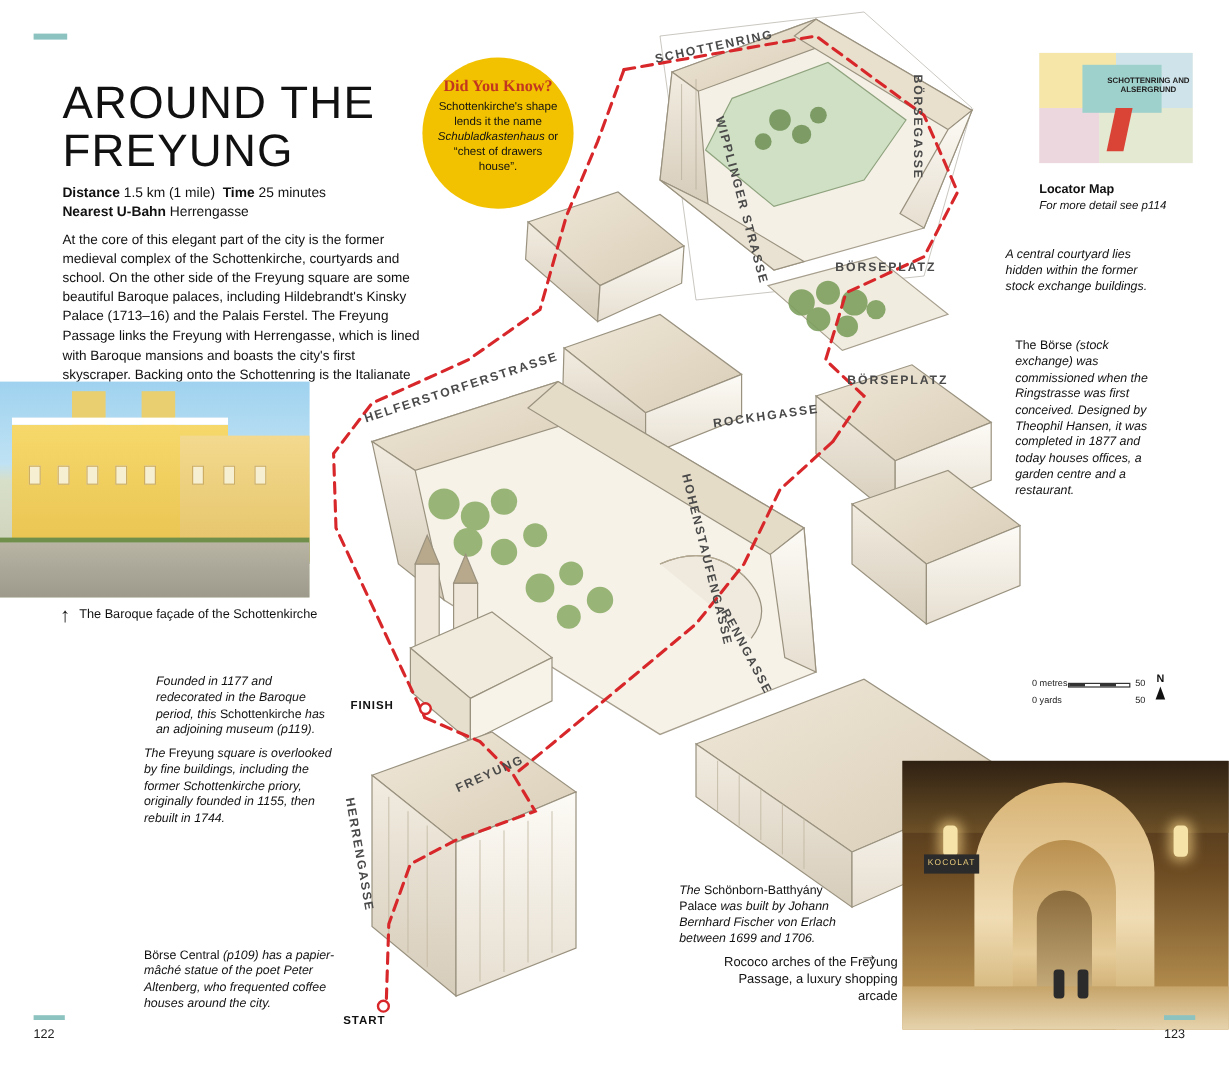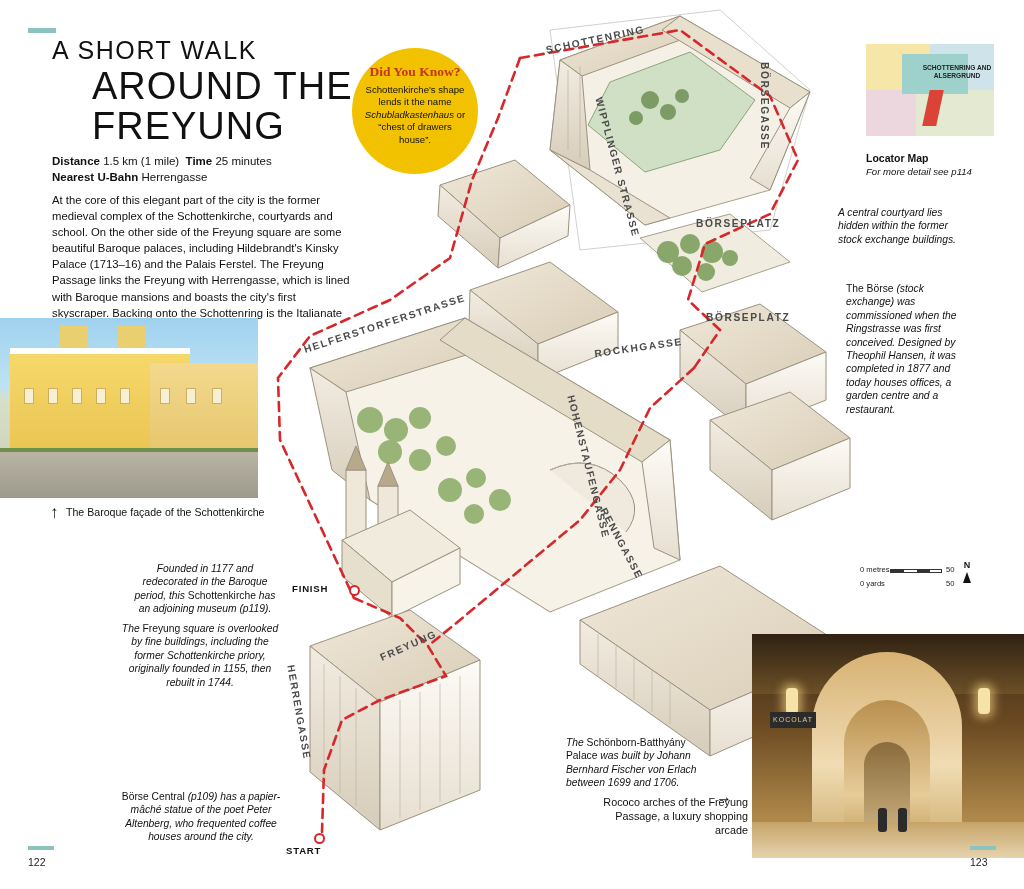--- a/index.html
+++ b/index.html
@@ -19,21 +19,21 @@
     position:absolute; left:28px; top:28px; width:28px; height:5px;
     background:#8cc3c0;
   }
   .kicker {
     position:absolute; left:52px; top:36px;
     font-size:25px; letter-spacing:1.6px; color:#111; font-weight:400;
   }
   .title {
     position:absolute; left:52px; top:66px; width:300px;
     font-size:38px; line-height:40px; letter-spacing:1px;
-    color:#111; font-weight:300;margin-left:40px;
+    color:#111; font-weight:300;
   }
   .meta {
     position:absolute; left:52px; top:153px; width:300px;
     font-size:11.5px; line-height:16px; color:#111;
   }
   .meta b { font-weight:bold; }
   .intro {
     position:absolute; left:52px; top:192px; width:300px;
     font-size:11.3px; line-height:16.1px; color:#111; text-align:left;
   }
@@ -134,21 +134,21 @@
   }
   .locator-cap b { font-weight:bold;text-align:right; }
   .locator-cap i { font-style:italic; font-size:9.6px; }
 
   .note {
     position:absolute; font-size:10.3px; line-height:13.4px; color:#111;
   }
   .note i { font-style:italic; }
   .note b { font-weight:normal; }
   .note.r { text-align:left; }
-  .note.l { text-align:center; }
+  .note.l { text-align:left; }
 
   
   .scalebar { position:absolute; left:860px; top:565px; width:100px; }
   .scalebar .row { position:relative; height:14px; font-size:7.6px; color:#222; }
   .scalebar .bar {
     position:absolute; left:30px; top:4px; width:52px; height:4px;
     border:1px solid #333;
     background:linear-gradient(to right,#333 0 13px,#fff 13px 26px,#333 26px 39px,#fff 39px 52px);
   }
   .scalebar .lab-l { position:absolute; left:0; top:0; }
@@ -223,21 +223,20 @@
     position:absolute; width:11px; height:11px; border-radius:50%;
     border:2.4px solid #d8272a; background:#fff;
   }
 </style>
 </head>
 <body>
 
 <div class="page">
 
   <div class="left-rule"></div>
-  <div class="kicker">A SHORT WALK</div>
   <div class="title">
     <span>AROUND THE FREYUNG</span>
   </div>
 
   <div class="meta">
     <b>Distance</b>
     <span>1.5 km (1 mile)</span>&nbsp;
     <b>Time</b>
     <span>25 minutes</span><br>
     <b>Nearest U-Bahn</b>

